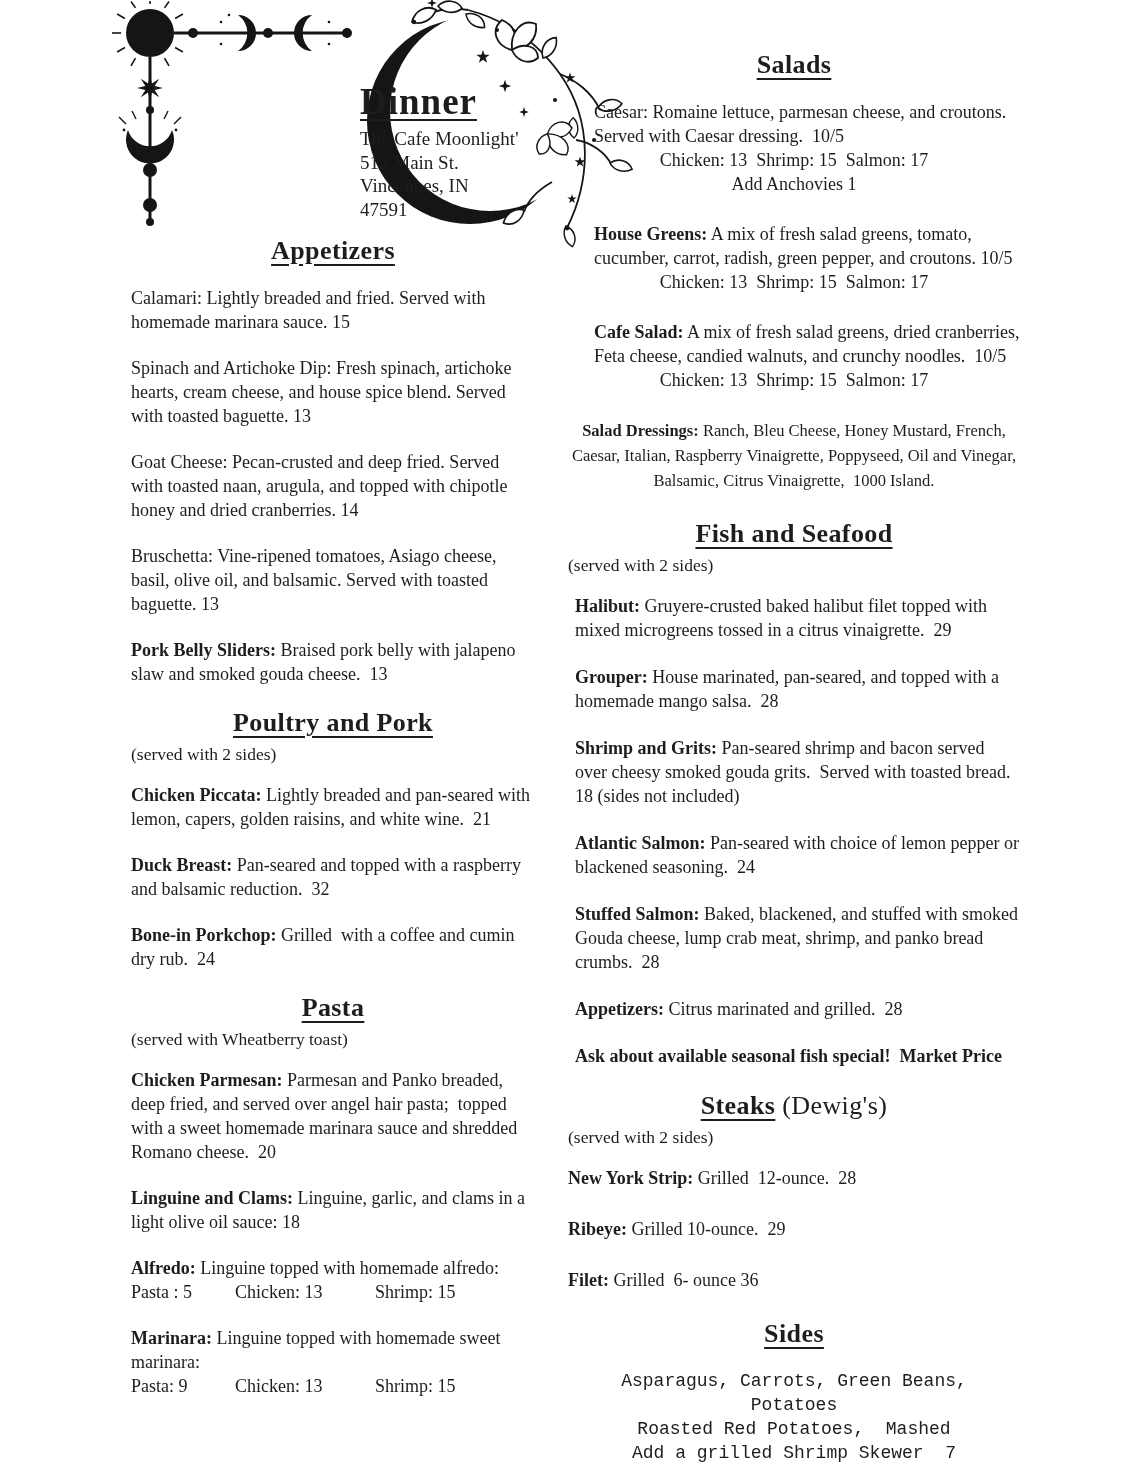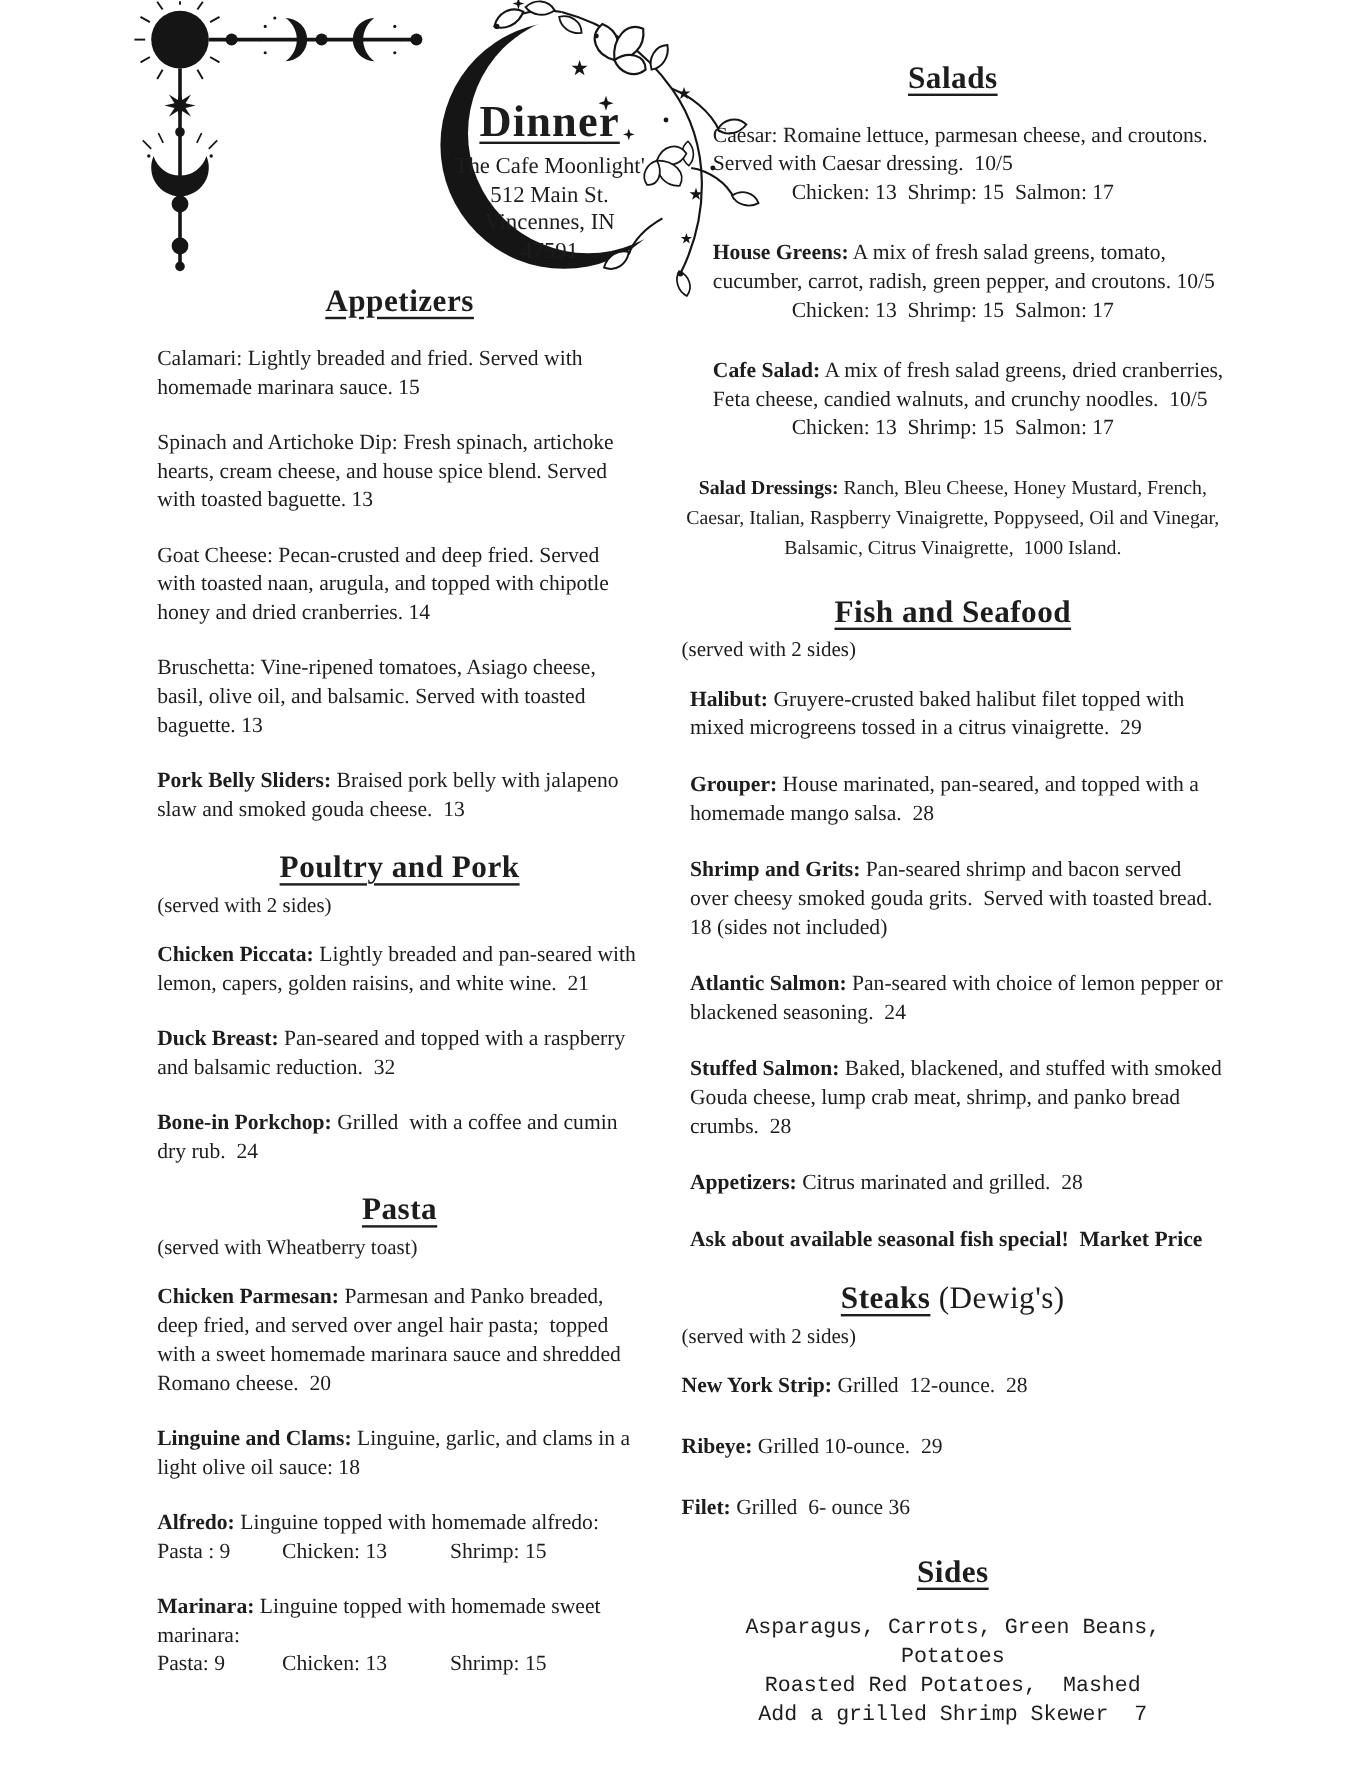--- a/index.html
+++ b/index.html
@@ -3,21 +3,21 @@
 <meta charset="utf-8">
 <style>
   html,body{margin:0;padding:0;background:#e8e8e8;}
   .page{
     position:relative;width:1136px;height:1471px;margin:0 auto;
     background:#ffffff;color:#1d1d1d;overflow:hidden;
     font-family:"Liberation Serif","DejaVu Serif",serif;
   }
   .deco{position:absolute;top:0;left:0;pointer-events:none;}
   
-  .logo-text{position:absolute;left:360px;top:80px;width:196px;text-align:center;}
+  .logo-text{position:absolute;left:360px;top:80px;width:196px;}
   .logo-title{font-size:37px;font-weight:600;letter-spacing:1px;
     text-decoration:underline;text-underline-offset:5px;text-decoration-thickness:2px;margin-bottom:4px;}
   .logo-sub{font-size:19px;line-height:23.5px;}
   
   .col{position:absolute;}
   .col-left{left:131px;top:226px;width:404px;}
   .col-right{left:568px;top:40px;width:452px;}
   .menu-section{margin:0;}
   .sec-head{margin:10px 0 20px;text-align:center;font-size:26px;font-weight:600;letter-spacing:.4px;}
   .sec-head .underl{text-decoration:underline;text-underline-offset:5px;text-decoration-thickness:1.5px;}
@@ -203,21 +203,21 @@
           <div class="sec-sub">(served with Wheatberry toast)</div>
           <div class="menu-item">
             <p class="item-text"><span class="item-name b">Chicken Parmesan:</span> <span class="item-desc">Parmesan and Panko breaded, deep fried, and served over angel hair pasta;&nbsp; topped with a sweet homemade marinara sauce and shredded Romano cheese.&nbsp; 20</span></p>
           </div>
           <div class="menu-item">
             <p class="item-text"><span class="item-name b">Linguine and Clams:</span> <span class="item-desc">Linguine, garlic, and clams in a light olive oil sauce: 18</span></p>
           </div>
           <div class="menu-item">
             <p class="item-text"><span class="item-name b">Alfredo:</span> <span class="item-desc">Linguine topped with homemade alfredo:</span></p>
             <div class="price-row">
-              <span>Pasta : 9</span>
+              <span>Pasta : 5</span>
               <span>Chicken: 13</span>
               <span>Shrimp: 15</span>
             </div>
           </div>
           <div class="menu-item">
             <p class="item-text"><span class="item-name b">Marinara:</span> <span class="item-desc">Linguine topped with homemade sweet marinara:</span></p>
             <div class="price-row">
               <span>Pasta: 9</span>
               <span>Chicken: 13</span>
               <span>Shrimp: 15</span>
@@ -225,20 +225,21 @@
           </div>
         </section>
       </div>
     <div class="col col-right">
         <section class="menu-section sec-salads">
           <h2 class="sec-head"><span class="underl">Salads</span></h2>
           <div class="menu-item">
             <p class="item-text"><span class="item-name">Caesar:</span> <span class="item-desc">Romaine lettuce, parmesan cheese, and croutons.&nbsp; Served with Caesar dressing.&nbsp; 10/5</span></p>
             <div class="center-lines">
               <div>Chicken: 13&nbsp; Shrimp: 15&nbsp; Salmon: 17</div>
+              <div>Add Anchovies 1</div>
             </div>
           </div>
           <div class="menu-item">
             <p class="item-text"><span class="item-name b">House Greens:</span> <span class="item-desc">A mix of fresh salad greens, tomato, cucumber, carrot, radish, green pepper, and croutons. 10/5</span></p>
             <div class="center-lines">
               <div>Chicken: 13&nbsp; Shrimp: 15&nbsp; Salmon: 17</div>
             </div>
           </div>
           <div class="menu-item">
             <p class="item-text"><span class="item-name b">Cafe Salad:</span> <span class="item-desc">A mix of fresh salad greens, dried cranberries, Feta cheese, candied walnuts, and crunchy noodles.&nbsp; 10/5</span></p>

